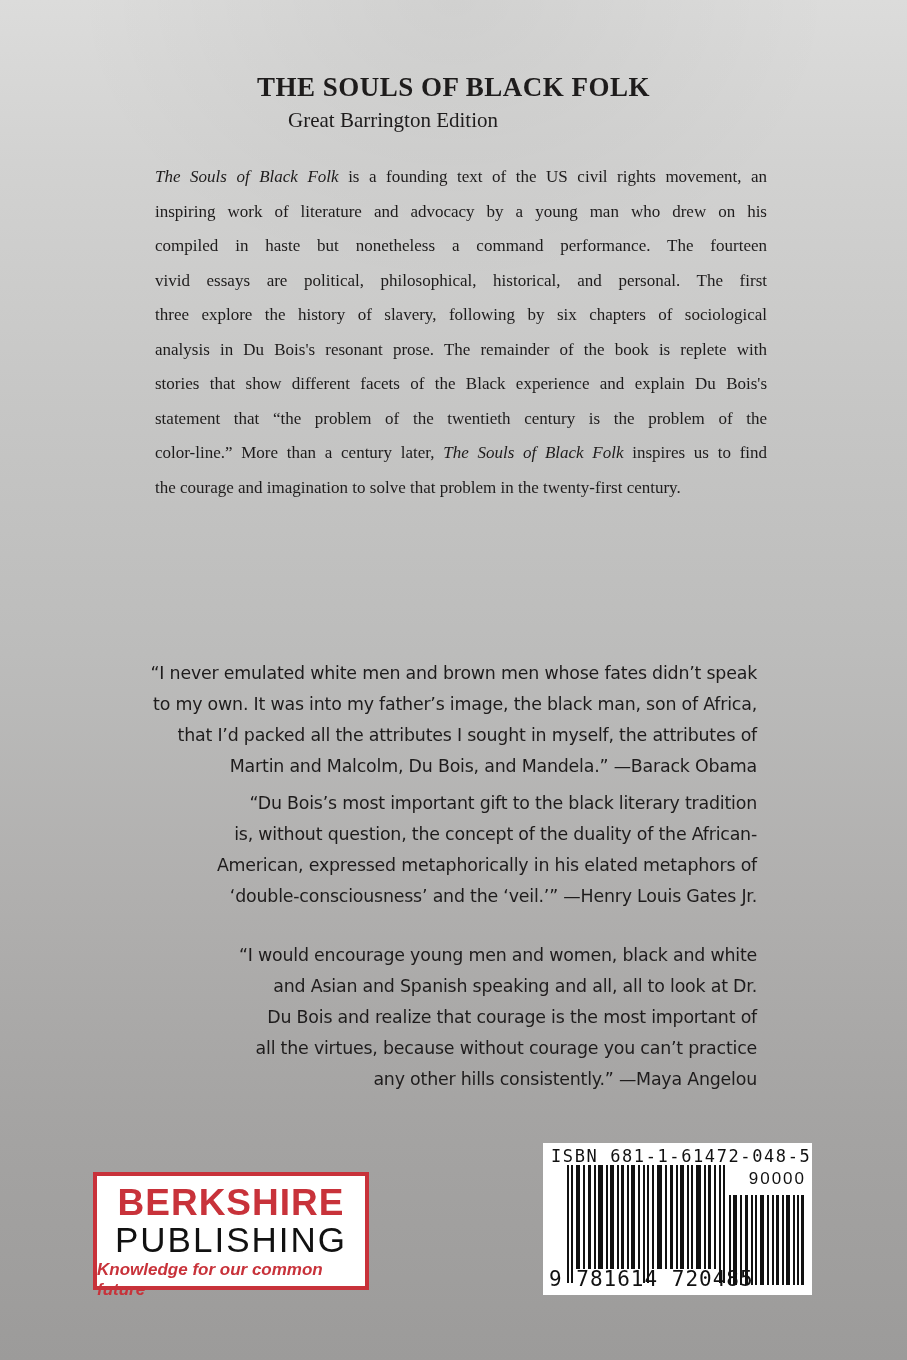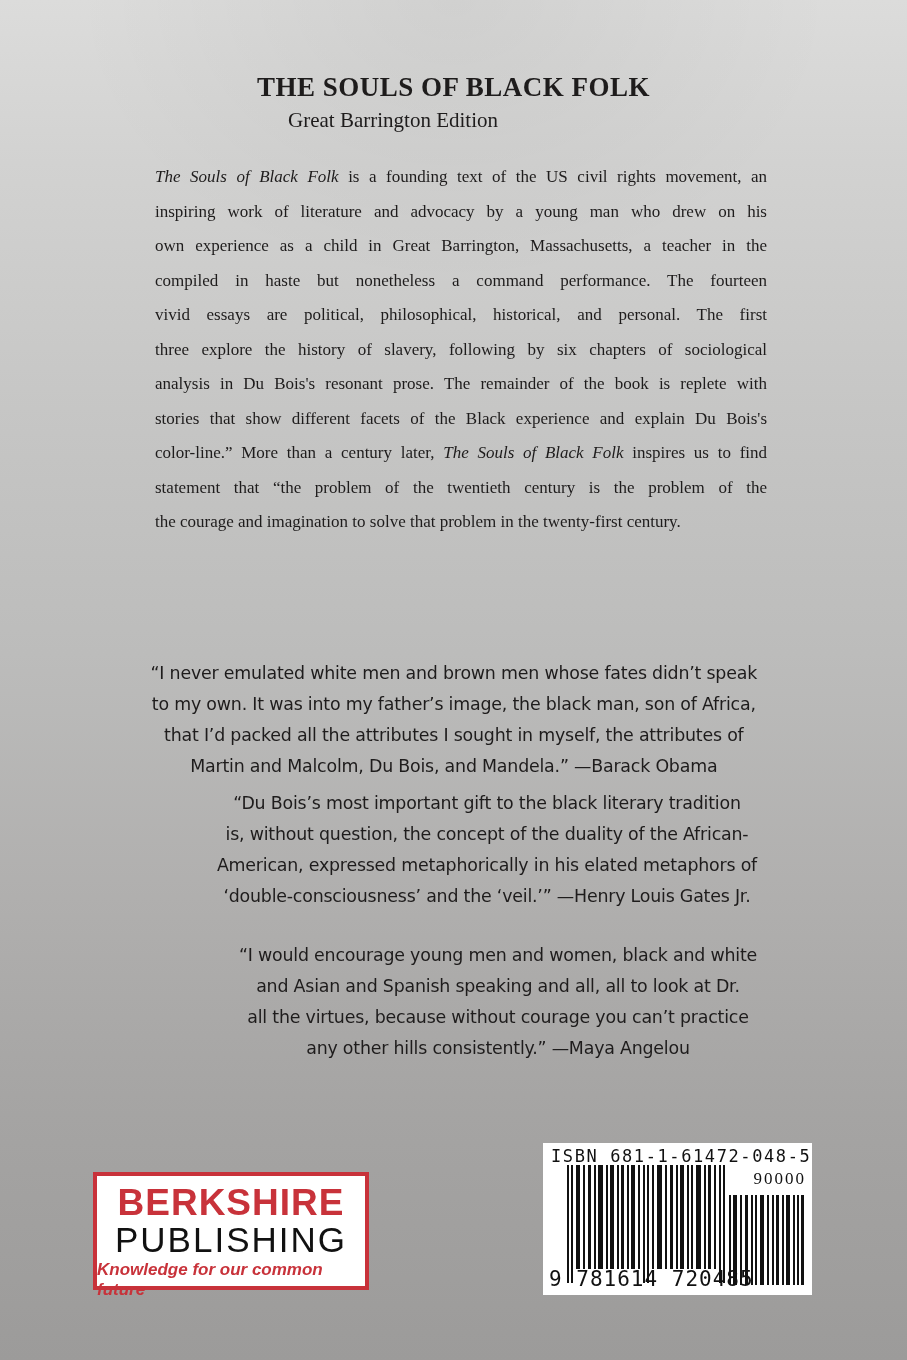--- a/index.html
+++ b/index.html
@@ -24,21 +24,21 @@
   }
   .blurb {
     position: absolute; top: 160px; left: 155px; width: 612px;
     font-family: "Liberation Serif", serif; font-size: 17px; line-height: 34.5px;
     color: #1e1c1c; text-align: justify; text-align-last: left;
   }
   .blurb .line { display: block; white-space: nowrap; text-align: justify; text-align-last: justify; }
   .blurb .line.last { text-align-last: left; }
   .blurb em { font-style: italic; }
   .quote {
-    position: absolute; right: 150px; text-align: center;
+    position: absolute; right: 150px; text-align: right;
     font-family: "DejaVu Sans", sans-serif; font-size: 17.4px; line-height: 31px;
     color: #1e1c1c; font-weight: normal; letter-spacing: -0.2px;
   }
   .quote .line { display: block; white-space: nowrap; }
   .q1 { top: 658px; }
   .q2 { top: 788px; }
   .q3 { top: 940px; }
   .logo {
     position: absolute; left: 93px; top: 1172px; width: 276px; height: 118px;
     background: #ffffff; border: 4px solid #c8323a; box-sizing: border-box;
@@ -62,21 +62,21 @@
     position: absolute; left: 543px; top: 1143px; width: 269px; height: 152px;
     background: #ffffff;
   }
   .isbn-text {
     position: absolute; top: 3px; left: 8px; width: 255px;
     font-family: "DejaVu Sans Mono", monospace; font-size: 17px; color: #111;
     letter-spacing: 1.6px; white-space: nowrap;
   }
   .price-text {
     position: absolute; top: 26px; right: 6px;
-    font-family: Liberation Serif, serif; font-size: 17px; color: #111;
+    font-family: Liberation Sans, sans-serif; font-size: 17px; color: #111;
     letter-spacing: 2px;
   }
   .bars-main { position: absolute; left: 24px; top: 22px; width: 160px; height: 118px; }
   .bars-add  { position: absolute; left: 186px; top: 52px; width: 76px; height: 90px; }
   .ean-text {
     position: absolute; bottom: 4px; left: 6px;
     font-family: "DejaVu Sans Mono", monospace; font-size: 21px; color: #111;
     letter-spacing: 1px; background: transparent; white-space: pre;
   }
 </style>
@@ -84,48 +84,48 @@
 <body>
 
 <div class="vignette"></div>
 
 <div class="title">THE SOULS OF BLACK FOLK</div>
 <div class="subtitle">Great Barrington Edition</div>
 
 <div class="blurb">
   <span class="line"><em>The Souls of Black Folk</em><span> is a founding text of the US civil rights movement, an</span></span>
   <span class="line">inspiring work of literature and advocacy by a young man who drew on his</span>
-  <span class="line">own experience as a child in Great Barrington, Massachusetts, a teacher in the</span>
   <span class="line">compiled in haste but nonetheless a command performance. The fourteen</span>
   <span class="line">vivid essays are political, philosophical, historical, and personal. The first</span>
   <span class="line">three explore the history of slavery, following by six chapters of sociological</span>
   <span class="line">analysis in Du Bois's resonant prose. The remainder of the book is replete with</span>
   <span class="line">stories that show different facets of the Black experience and explain Du Bois's</span>
+  <span class="line">statement that “the problem of the twentieth century is the problem of the</span>
   <span class="line"><span>color-line.” More than a century later, </span><em>The Souls of Black Folk</em><span> inspires us to find</span></span>
-  <span class="line">statement that “the problem of the twentieth century is the problem of the</span>
   <span class="line last">the courage and imagination to solve that problem in the twenty-first century.</span>
 </div>
 
 <div class="quote q1">
   <span class="line">“I never emulated white men and brown men whose fates didn’t speak</span>
   <span class="line">to my own. It was into my father’s image, the black man, son of Africa,</span>
   <span class="line">that I’d packed all the attributes I sought in myself, the attributes of</span>
   <span class="line">Martin and Malcolm, Du Bois, and Mandela.” —Barack Obama</span>
 </div>
 
 <div class="quote q2">
   <span class="line">“Du Bois’s most important gift to the black literary tradition</span>
   <span class="line">is, without question, the concept of the duality of the African-</span>
   <span class="line">American, expressed metaphorically in his elated metaphors of</span>
   <span class="line">‘double-consciousness’ and the ‘veil.’” —Henry Louis Gates Jr.</span>
 </div>
 
 <div class="quote q3">
   <span class="line">“I would encourage young men and women, black and white</span>
   <span class="line">and Asian and Spanish speaking and all, all to look at Dr.</span>
+  <span class="line">Du Bois and realize that courage is the most important of</span>
   <span class="line">all the virtues, because without courage you can’t practice</span>
   <span class="line">any other hills consistently.” —Maya Angelou</span>
 </div>
 
 <div class="logo">
   <div class="brand1">BERKSHIRE</div>
   <div class="brand2">PUBLISHING</div>
   <div class="tagline">Knowledge for our common future</div>
 </div>
 

